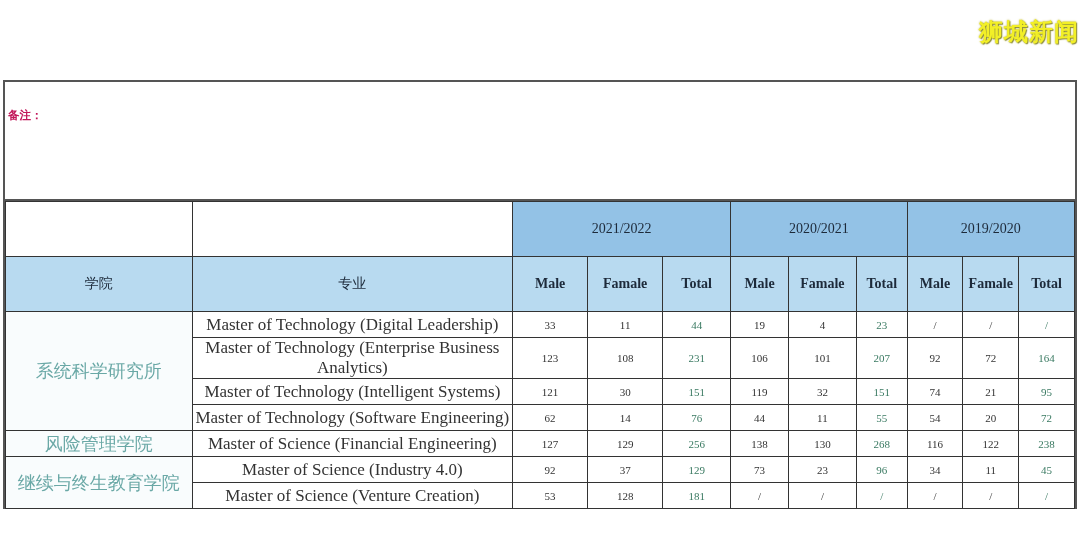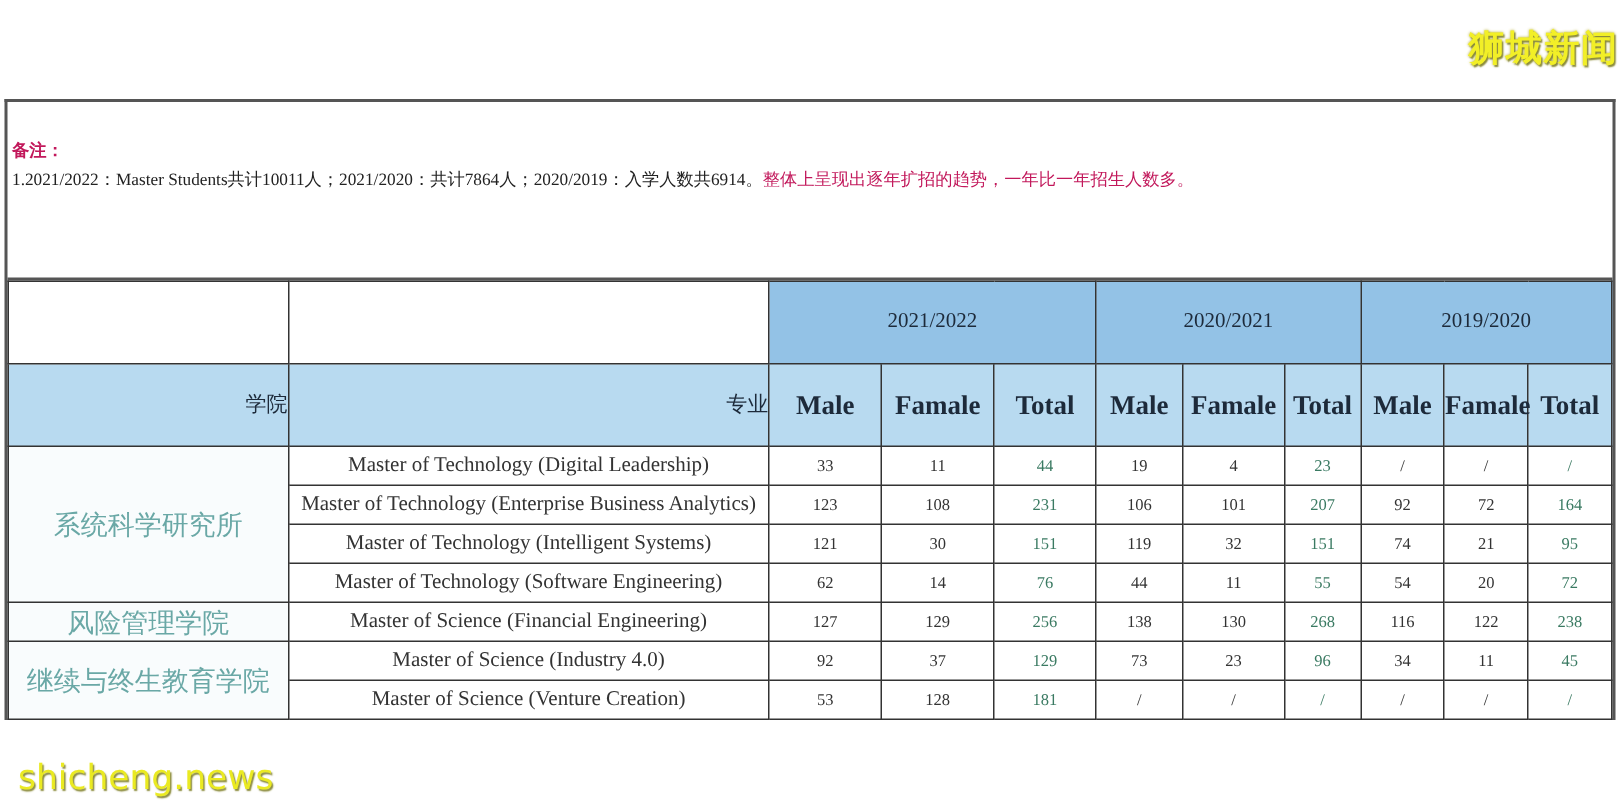--- a/index.html
+++ b/index.html
@@ -21,21 +21,21 @@
   }
   .watermark-bottom {
     position: absolute; left: 12px; top: 506px;
     font-family: "DejaVu Sans", sans-serif;
     font-size: 23px;
     color: #eaea22;
     text-shadow: 1px 1px 1px #8a8a3a;
   }
 
   .sheet {
-    position: absolute; left: 3px; top: 66px; width: 1074px;
+    position: absolute; left: 3px; top: 80px; width: 1074px;
     border: 2px solid #555;
     border-bottom: none;
   }
 
   .notes {
     height: 119px;
     padding: 24px 0 0 3px;
     border-bottom: 2px solid #555;
     font-size: 11.5px;
     line-height: 19px;
@@ -52,43 +52,40 @@
   }
   td, th {
     border: 1.5px solid #333;
     text-align: center;
     vertical-align: middle;
     font-weight: normal;
   }
   .hdr1 th { height: 55px; }
   .hdr1 .blank { background: #ffffff; }
   .hdr1 .year { background: #93c2e6; font-size: 14px; color: #1d2a3a; }
-  .hdr2 th { height: 55px; background: #b8daf0; font-size: 18px; color: #1d2a3a; font-weight: bold; }
-  .hdr2 th.cjk { font-family: "DejaVu Sans", sans-serif; font-weight: normal; font-size: 14px; text-align: right; }
+  .hdr2 th { height: 55px; background: #b8daf0; font-size: 14px; color: #1d2a3a; font-weight: bold; }
+  .hdr2 th.cjk { font-family: "DejaVu Sans", sans-serif; font-weight: normal; font-size: 14px; }
   tbody td { height: 26px; font-size: 11px; color: #333; }
-  tbody td.program { font-size: 14px; margin-left: 36px; }
+  tbody td.program { font-size: 17px; margin-left: 36px; }
   tbody td.total { color: #3a7a62; }
   tbody td.college {
     font-family: "DejaVu Sans", sans-serif;
     font-size: 18px; color: #6aa8a6;
     background: #f9fcfd;
   }
 </style>
 </head>
 <body>
 
 <div class="page">
   <div class="watermark-top">狮城新闻</div>
 
   <div class="sheet">
     <div class="notes">
       <div><span class="title">备注：</span></div>
-      <div>
-        <span>1.2021/2022：Master Students共计10011人；2021/2020：共计7864人；2020/2019：入学人数共6914。</span><span class="hl">整体上呈现出逐年扩招的趋势，一年比一年招生人数多。</span>
-      </div>
     </div>
 
     <table>
       <colgroup>
         <col style="width:184px">
         <col style="width:316px">
         <col style="width:74px">
           <col style="width:74px">
           <col style="width:67px">
         <col style="width:57px">
@@ -205,14 +202,13 @@
           <td>/</td>
           <td class="total">/</td>
           <td>/</td>
           <td>/</td>
           <td class="total">/</td>
         </tr>
       </tbody>
     </table>
   </div>
 
-  <div class="watermark-bottom">shicheng.news</div>
 </div>
 
 </body></html>

